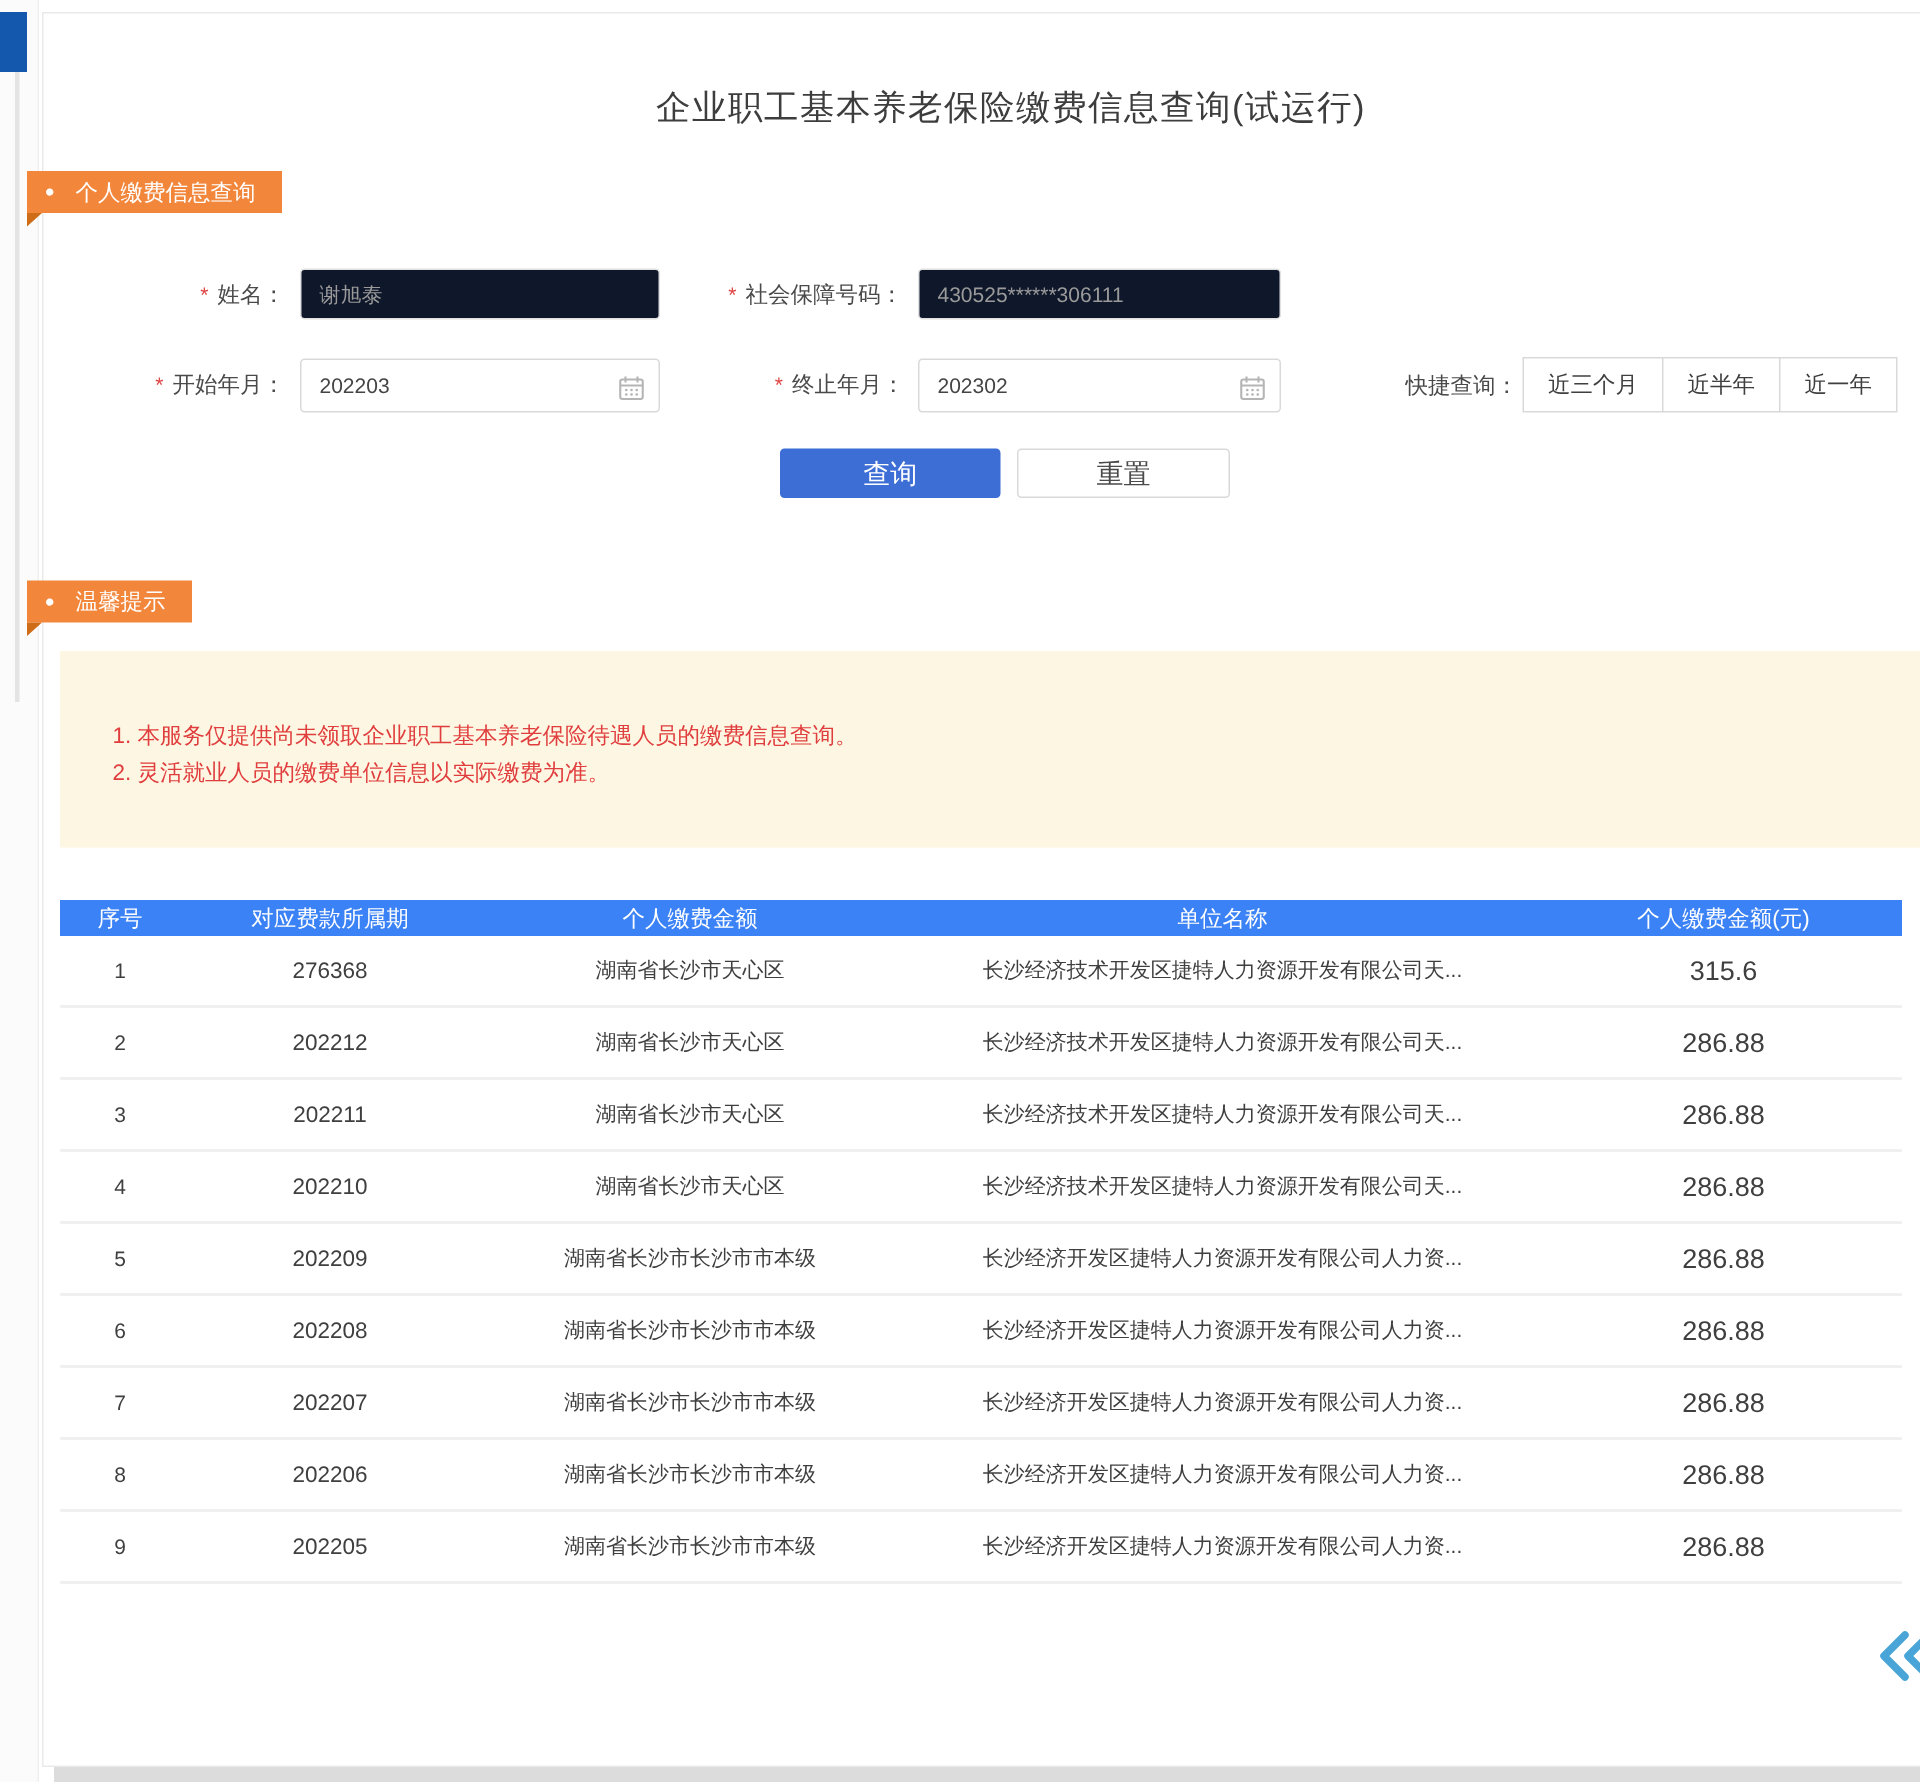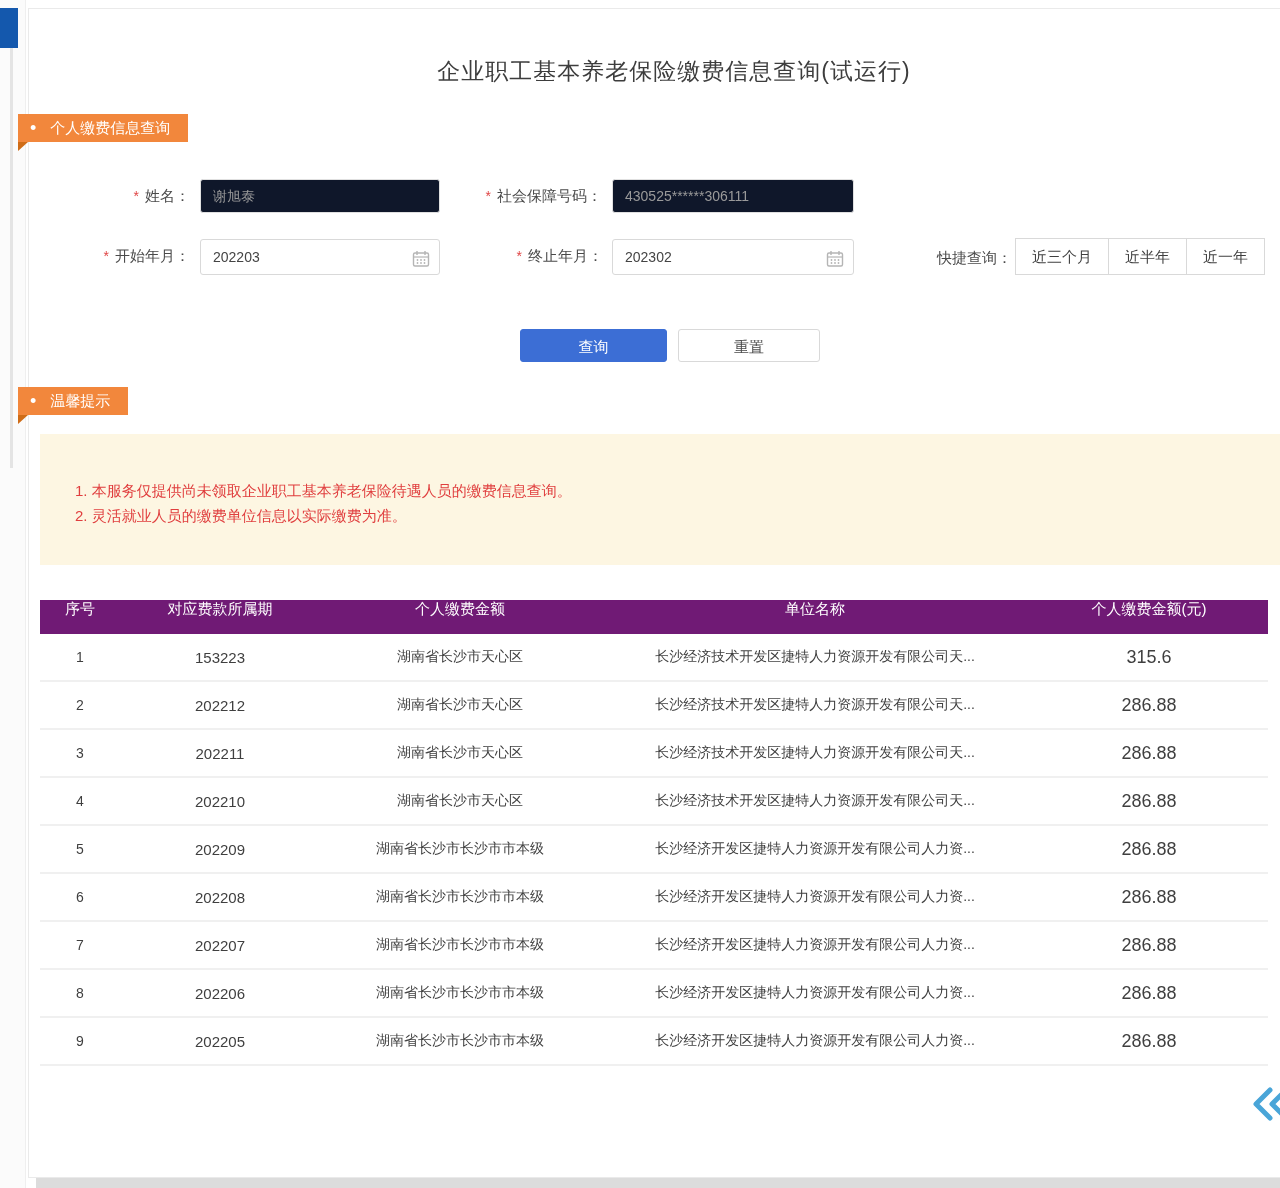--- a/index.html
+++ b/index.html
@@ -25,29 +25,29 @@
   .lbl { position: absolute; font-size: 15px; color: #4a4a4a; text-align: right; line-height: 34px; white-space: nowrap; }
   .req { color: #e04545; margin-right: 6px; font-size: 14px; }
 
   .inp { position: absolute; height: 34px; border: 1px solid #d9d9d9; border-radius: 3px; background: #fff; font-size: 14px; color: #444; line-height: 32px; padding: 0 12px; }
   .inp.disabled { background: #0f172a; border-color: #e0e0e0; color: #9a9a9a; }
   .inp .cal { position: absolute; right: 8px; top: 7px; }
 
   .quick-group { position: absolute; left: 1016px; top: 238px; display: flex; }
   .quick-btn { height: 37px; border: 1px solid #d9d9d9; background: #fff; font-size: 15px; color: #3f3f3f; line-height: 35px; padding: 0 16px; margin-left: -1px; cursor: pointer; white-space: nowrap; }
 
-  .btn { position: absolute; top: 299px; height: 33px; border-radius: 3px; font-size: 15px; text-align: center; line-height: 33px; cursor: pointer; margin-top: 30px; }
+  .btn { position: absolute; top: 299px; height: 33px; border-radius: 3px; font-size: 18px; text-align: center; line-height: 33px; cursor: pointer; }
   .btn-query { left: 520px; width: 147px; background: #3c6ed5; color: #fff; border: 1px solid #3c6ed5; }
   .btn-reset { left: 678px; width: 142px; background: #fff; color: #4a4a4a; border: 1px solid #d9d9d9; }
 
   .notice { position: absolute; left: 40px; top: 434px; width: 1240px; height: 131px; background: #fdf6e2; padding: 44px 20px 0 35px; }
   .notice p { color: #e03e3e; font-size: 15px; line-height: 25px; }
 
   .table { position: absolute; left: 40px; top: 600px; width: 1228px; }
-  .thead { display: flex; background: #701a75; height: 34px; align-items: flex-start; }
+  .thead { display: flex; background: #3b82f6; height: 24px; align-items: center; }
   .thead .tcell { color: #fff; font-size: 15px; }
   .trow { display: flex; height: 48px; align-items: center; background: #fff; border-bottom: 2px solid #f0f0f0; }
   .tcell { text-align: center; font-size: 14px; color: #3f3f3f; overflow: hidden; white-space: nowrap; }
   .c0 { width: 80px; }
   .c1 { width: 200px; font-size: 15px; }
   .c2 { width: 280px; }
   .c3 { width: 430px; }
   .c4 { width: 238px; font-size: 18px; }
 
   .collapse-icon { position: absolute; left: 1252px; top: 1086px; width: 40px; height: 36px; cursor: pointer; }
@@ -146,21 +146,21 @@
     <div class="thead">
       <div class="tcell c0">序号</div>
       <div class="tcell c1">对应费款所属期</div>
       <div class="tcell c2">个人缴费金额</div>
       <div class="tcell c3">单位名称</div>
       <div class="tcell c4">个人缴费金额(元)</div>
     </div>
     <div>
         <div class="trow">
           <div class="tcell c0">1</div>
-          <div class="tcell c1">153223</div>
+          <div class="tcell c1">276368</div>
           <div class="tcell c2">湖南省长沙市天心区</div>
           <div class="tcell c3">长沙经济技术开发区捷特人力资源开发有限公司天...</div>
           <div class="tcell c4">315.6</div>
         </div>
         <div class="trow">
           <div class="tcell c0">2</div>
           <div class="tcell c1">202212</div>
           <div class="tcell c2">湖南省长沙市天心区</div>
           <div class="tcell c3">长沙经济技术开发区捷特人力资源开发有限公司天...</div>
           <div class="tcell c4">286.88</div>

